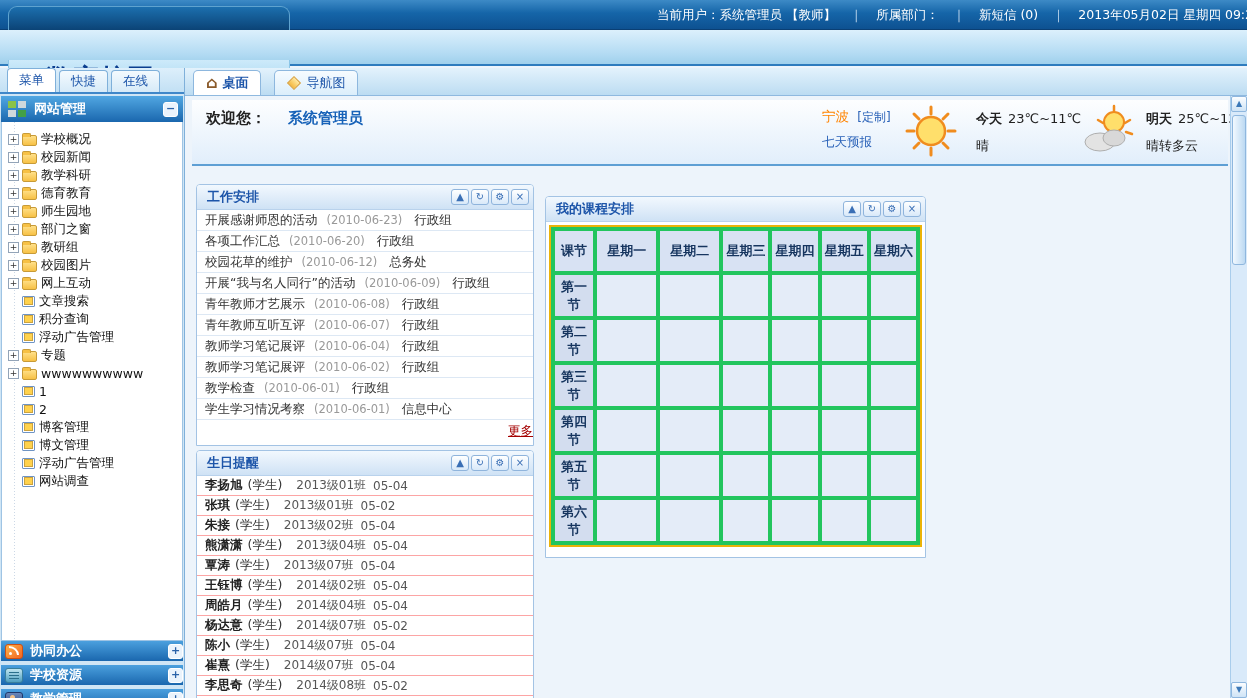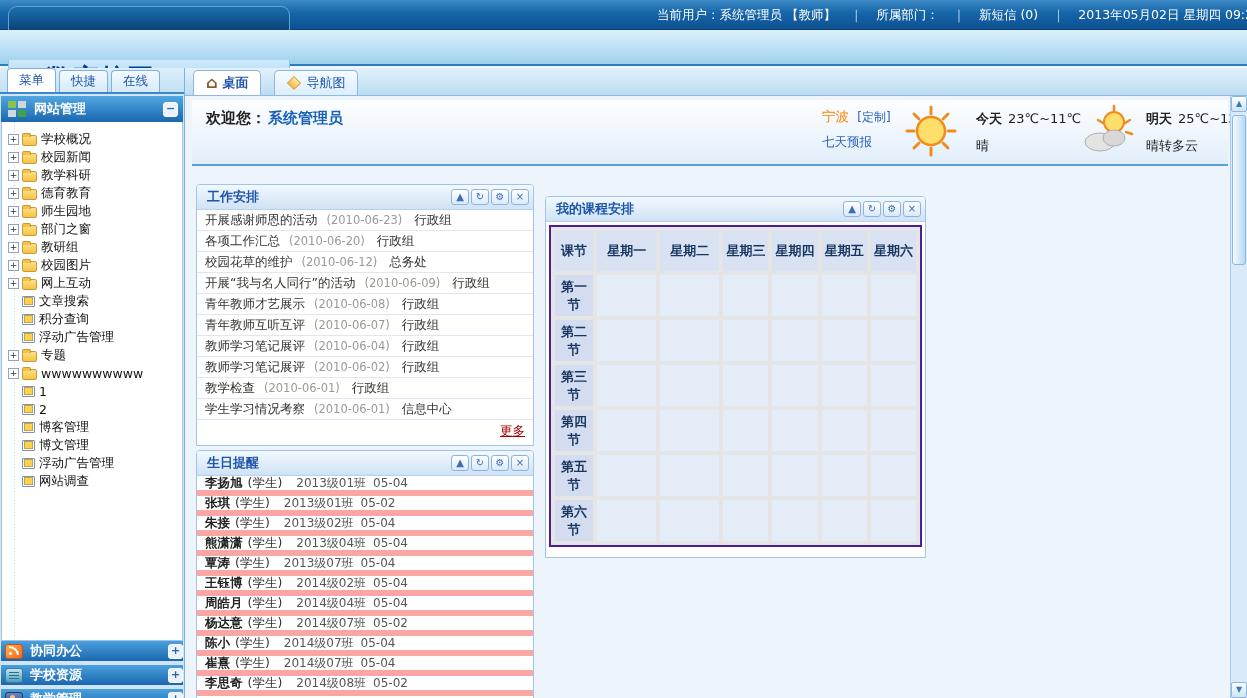--- a/index.html
+++ b/index.html
@@ -91,21 +91,21 @@
   .mtab{height:25px;display:flex;align-items:center;gap:5px;padding:0 12px;border:1px solid #8db7de;border-bottom:none;
     border-radius:5px 5px 0 0;background:linear-gradient(#f6fbff,#dbeefb);font-size:13px;color:#1d55a9;cursor:pointer}
   .mtab.active{background:#fff;font-weight:bold}
   .mico-home::before{content:"⌂";color:#8a5a2a;font-size:16px;font-weight:bold;line-height:14px}
   .mico-navmap{width:10px;height:10px;background:linear-gradient(#ffe9a0,#f4b942);border:1px solid #d89a2e;transform:rotate(45deg);margin:0 2px}
   .content{position:absolute;left:0;top:28px;right:0;bottom:0;background:#edf4fb;overflow:hidden}
 
   .welcome-strip{position:absolute;left:7px;top:4px;width:1036px;height:66px;
     background:linear-gradient(180deg,#fdfeff,#e1eefb);border-bottom:2px solid #5e9fd4}
   .w-line1{position:absolute;left:14px;top:9px;font-size:15px;font-weight:bold;color:#222;white-space:nowrap}
-  .w-line1 .uname{color:#1762b8;margin-left:2px}
+  .w-line1 .uname{color:#1762b8;margin-left:22px}
   .w-line2{position:absolute;left:14px;top:36px;font-size:13.5px;color:#9aa0a6;letter-spacing:3px;white-space:nowrap}
   .w-city{position:absolute;left:630px;top:8px;font-size:13.5px;white-space:nowrap}
   .w-city .city{color:#ff8400;font-weight:normal}
   .w-city .cfg{color:#2a62b8;font-size:12px;margin-left:4px;cursor:pointer}
   .w-forecast{position:absolute;left:630px;top:34px;font-size:12.5px;color:#2a62b8;cursor:pointer}
   .w-sun{position:absolute;left:712px;top:4px}
   .w-today{position:absolute;left:784px;top:10px;font-size:13px;color:#222;white-space:nowrap}
   .w-today b,.w-tmr b{margin-right:6px}
   .w-today .desc,.w-tmr .desc{display:block;margin-top:9px;font-weight:normal}
   .w-cloud{position:absolute;left:886px;top:4px}
@@ -115,31 +115,31 @@
   .panel{position:absolute;border:1px solid #a3c3e4;border-radius:4px 4px 0 0;background:#fff;overflow:hidden}
   .panel-hd{height:25px;background:linear-gradient(180deg,#f2f8fe,#cfe2f5);border-bottom:1px solid #b9d2ec;
     display:flex;align-items:center;padding:0 4px 0 10px}
   .panel-title{font-size:13px;font-weight:bold;color:#1d55a9;flex:1}
   .panel-btns{display:flex;gap:2px}
   .wbtn{width:18px;height:16px;background:linear-gradient(180deg,#ffffff,#d9e9f9);border:1px solid #8fb4dc;border-radius:3px;
     color:#3a6fb5;font-size:10px;line-height:14px;text-align:center;cursor:pointer}
   .work-row{height:21px;display:flex;align-items:center;border-bottom:1px solid #dde8f4;padding:0 8px;
     font-size:12.5px;color:#333;white-space:nowrap;cursor:pointer}
   .work-row .date{color:#999;font-size:11.5px;margin:0 12px 0 9px}
-  .more-row{height:22px;line-height:21px;text-align:right;padding-right:8px}
+  .more-row{height:22px;line-height:21px;text-align:right;padding-right:0}
   .more-row a{color:#a40000;text-decoration:underline;font-size:12.5px;cursor:pointer}
-  .bday-row{height:20px;display:flex;align-items:center;border-bottom:6px solid #fca5a5;padding:0 8px;
+  .bday-row{height:20px;display:flex;align-items:center;border-bottom:1px solid #fca5a5;padding:0 8px;
     font-size:12.5px;color:#333;white-space:nowrap;cursor:pointer}
   .bday-row .nm{font-weight:bold;color:#222;margin-right:5px}
   .bday-row .cls{color:#555;font-size:12px;margin-left:14px}
   .bday-row .bd{color:#555;font-size:12px;margin-left:7px}
 
   
   .sched-wrap{padding:3px}
-  table.sched{width:100%;border-collapse:separate;border-spacing:4px;border:2px solid #4c1d95;background:#e5e5e5}
+  table.sched{width:100%;border-collapse:separate;border-spacing:4px;border:2px solid #eab308;background:#22c55e}
   table.sched th,table.sched td{font-size:13px;color:#16355f;text-align:center;vertical-align:middle;padding:1px}
   table.sched thead th{background:#d8e2f3;font-weight:bold;height:40px}
   table.sched thead th:nth-child(1){width:11%}
   table.sched thead th:nth-child(2),table.sched thead th:nth-child(3){width:17%}
   table.sched thead th:nth-child(n+4){width:13%}
   table.sched tbody th{background:#d3ddef;font-weight:bold;height:41px}
   table.sched tbody td{background:#e4ecf8}
 
   
   .vscroll{position:absolute;right:0;top:0;width:17px;bottom:0;background:#d9eafa;border-left:1px solid #a9cdec}

